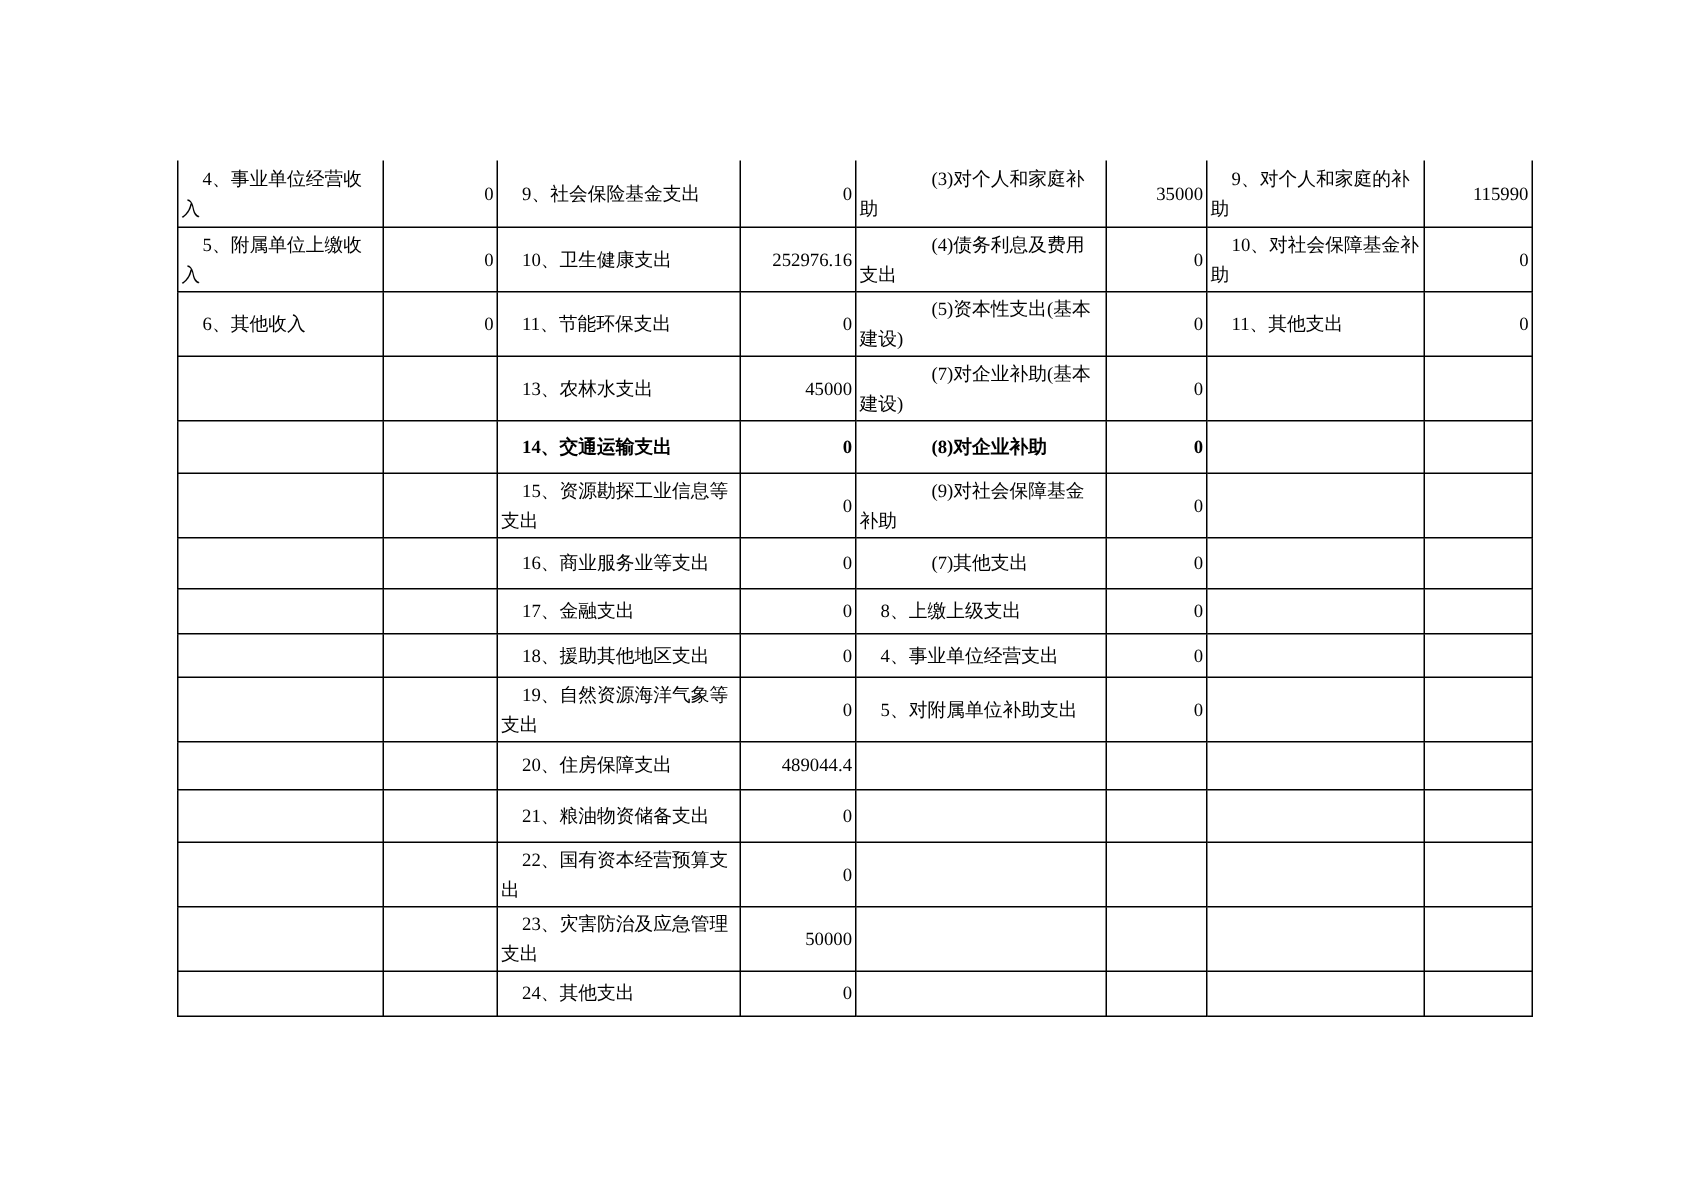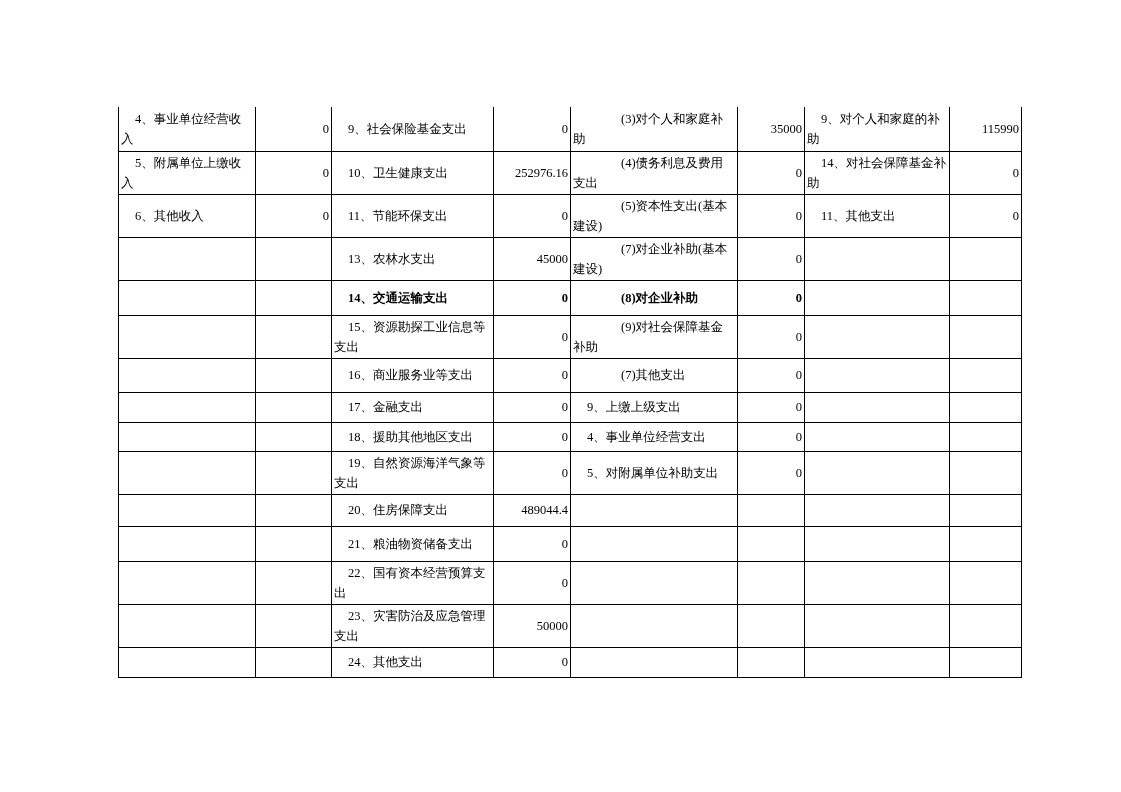--- a/index.html
+++ b/index.html
@@ -65,21 +65,21 @@
           <td class="cell-label indent-1">9、对个人和家庭的补助</td>
           <td class="cell-value">115990</td>
         </tr>
         <tr style="height: 41px; margin-top: 24px;">
           <td class="cell-label indent-1">5、附属单位上缴收入</td>
           <td class="cell-value">0</td>
           <td class="cell-label indent-1">10、卫生健康支出</td>
           <td class="cell-value">252976.16</td>
           <td class="cell-label indent-2">(4)债务利息及费用支出</td>
           <td class="cell-value">0</td>
-          <td class="cell-label indent-1">14、对社会保障基金补助</td>
+          <td class="cell-label indent-1">10、对社会保障基金补助</td>
           <td class="cell-value">0</td>
         </tr>
         <tr style="height: 40px;">
           <td class="cell-label indent-1">6、其他收入</td>
           <td class="cell-value">0</td>
           <td class="cell-label indent-1">11、节能环保支出</td>
           <td class="cell-value">0</td>
           <td class="cell-label indent-2">(5)资本性支出(基本建设)</td>
           <td class="cell-value">0</td>
           <td class="cell-label indent-1">11、其他支出</td>
@@ -123,21 +123,21 @@
           <td class="cell-label indent-2">(7)其他支出</td>
           <td class="cell-value">0</td>
           <td class="cell-label"></td>
           <td class="cell-value"></td>
         </tr>
         <tr style="height: 30px;">
           <td class="cell-label"></td>
           <td class="cell-value"></td>
           <td class="cell-label indent-1">17、金融支出</td>
           <td class="cell-value">0</td>
-          <td class="cell-label indent-1">9、上缴上级支出</td>
+          <td class="cell-label indent-1">8、上缴上级支出</td>
           <td class="cell-value">0</td>
           <td class="cell-label"></td>
           <td class="cell-value"></td>
         </tr>
         <tr style="height: 29px; margin-top: 22px;">
           <td class="cell-label"></td>
           <td class="cell-value"></td>
           <td class="cell-label indent-1">18、援助其他地区支出</td>
           <td class="cell-value">0</td>
           <td class="cell-label indent-1">4、事业单位经营支出</td>

